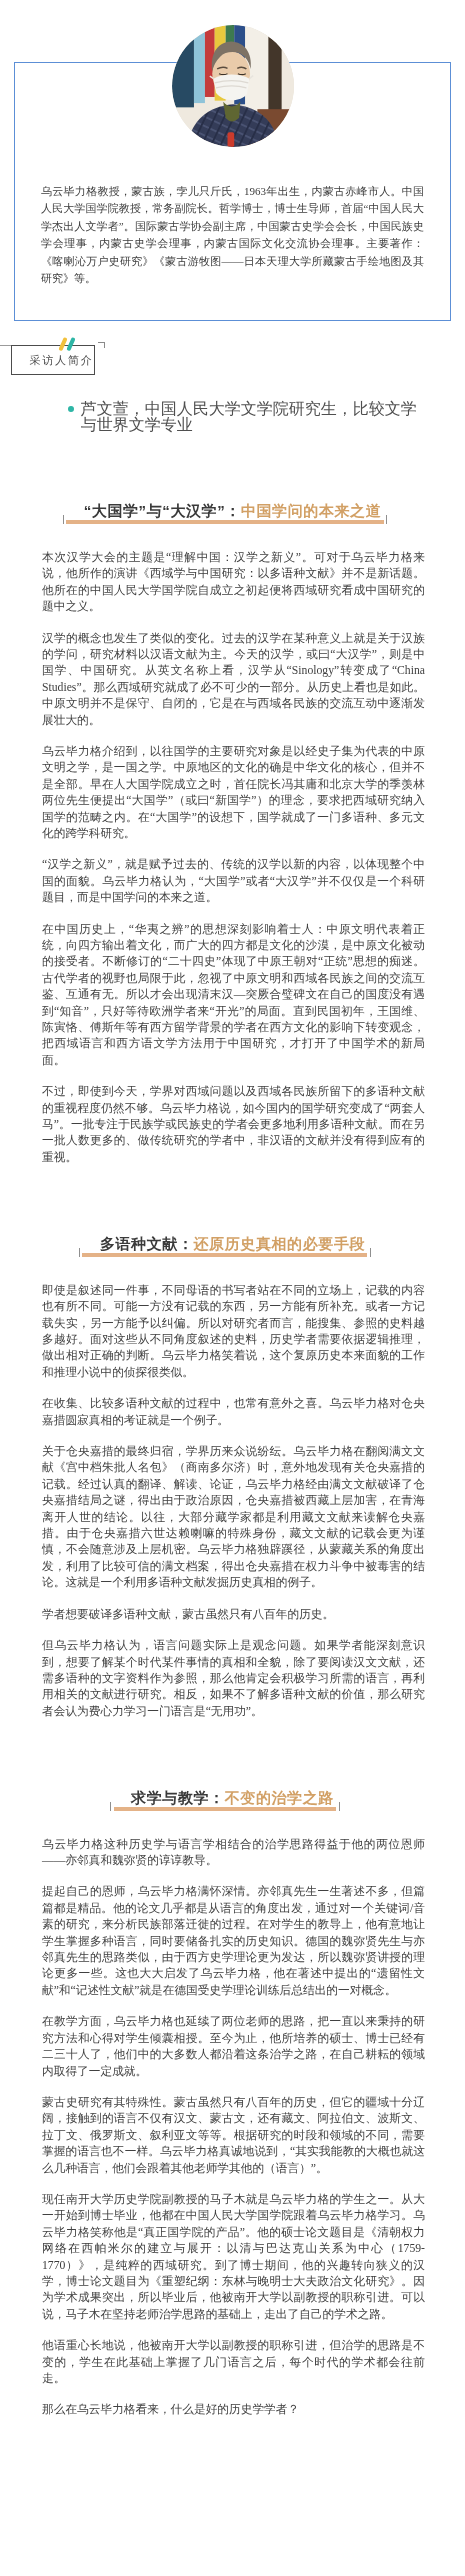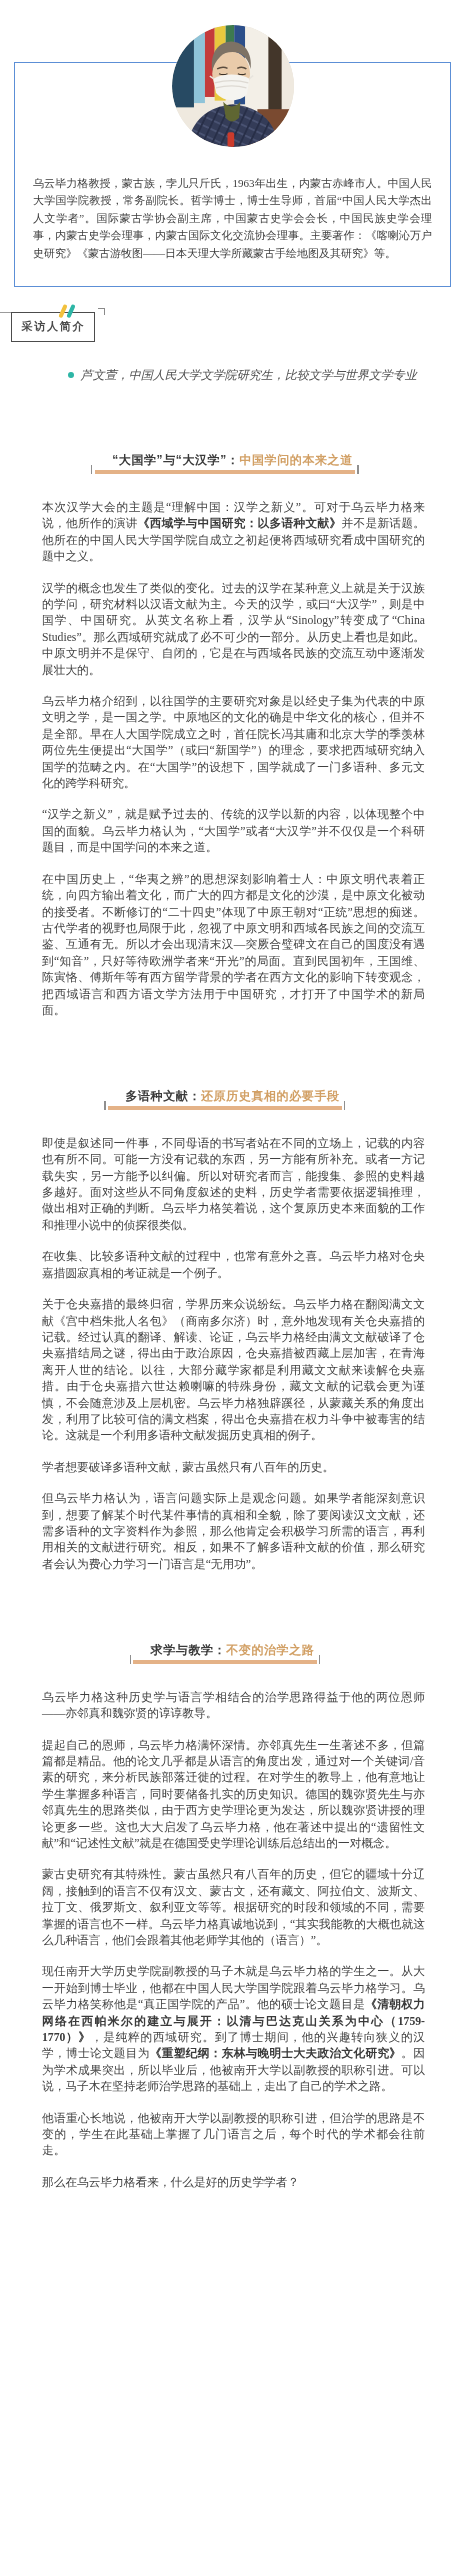--- a/index.html
+++ b/index.html
@@ -26,70 +26,69 @@
     background:#e9e5dc;
   }
   .bio-box{
     position:relative;z-index:1;
     margin:-85px 14px 0 14px;
     border:1.2px solid var(--c-blue);
     padding:108px 14px 20px 14px;
   }
   .bio-text{
     font-size:11px;line-height:17.5px;text-align:justify;text-justify:inter-ideograph;
-    color:#3d3d3d;margin:4px;
+    color:#3d3d3d;margin:12px;
   }
   
   .intro-wrap{position:relative;margin-top:24.6px;height:32px;}
   .intro-line{position:absolute;left:0;top:0;width:76px;height:1.2px;background:#9b9b9b;}
   .intro-box{
     position:absolute;left:10.5px;top:0;width:82px;height:28px;
     border:1.2px solid var(--c-boxborder);
-    display:flex;align-items:center;justify-content:center;
+    display:flex;align-items:center;justify-content:flex-end;
     background:#fff;
-    font-weight:bold;
   }
   .intro-title{
     font-family:"Liberation Sans","DejaVu Sans",sans-serif;
     font-size:11px;color:#4a4a4a;letter-spacing:1.8px;padding-left:1.8px;
   }
   .intro-corner{position:absolute;left:98px;top:-3.5px;width:5.8px;height:5.8px;
     border-top:1.2px solid #8a8a8a;border-right:1.2px solid #8a8a8a;}
   .slashes{position:absolute;left:56px;top:-8.2px;width:23.4px;height:16.4px;}
   .slash{position:absolute;width:3.5px;height:14px;border-radius:1.8px;transform:rotate(24deg);}
   .slash.y{left:4.7px;top:0;background:var(--c-yellow);}
   .slash.t{left:13px;top:0;background:var(--c-teal);}
   
   .bullet-row{display:flex;margin:23.4px 41px 0 68px;}
   .bullet-dot{flex:0 0 auto;width:5.8px;height:5.8px;border-radius:50%;background:var(--c-teal);margin:5.3px 7px 0 0;}
   .bullet-text{
     font-family:"Liberation Sans","DejaVu Sans",sans-serif;
-    font-size:12px;line-height:16.4px;color:#4f4f4f;font-style:italic;
+    font-size:16px;line-height:16.4px;color:#4f4f4f;
   }
   
   .sec-head{text-align:center;margin:69px 0 30px 0;}
   .sec-in{
     position:relative;display:inline-block;
     font-family:"Liberation Sans","DejaVu Sans",sans-serif;
-    font-weight:bold;font-size:12px;line-height:17.5px;letter-spacing:0.6px;
+    font-weight:bold;font-size:15px;line-height:17.5px;letter-spacing:0.6px;
   }
   .sec-bar{position:absolute;left:-17.5px;right:-2.3px;bottom:-4.1px;height:4.1px;background:var(--c-bar);z-index:0;}
   .sec-tick{position:absolute;width:1.2px;height:8.8px;background:var(--c-gray);bottom:-4.1px;z-index:0;}
   .sec-tl{left:-21px;}
   .sec-tr{right:-5.8px;}
   .sec-main{position:relative;z-index:1;color:#3a3a3a;}
   .sec-accent{position:relative;z-index:1;color:var(--c-accent);}
   
   .para{
     margin:15px 40px 0 42px;
     font-size:11.7px;line-height:16.4px;
     text-align:justify;text-justify:inter-ideograph;
     color:var(--c-text);
   }
-  .para strong{font-weight:bold;color:#3b3b3b;}
+  .para strong{font-weight:normal;color:#3b3b3b;}
 </style>
 </head>
 <body>
 
 <div class="page">
 
   <div class="avatar-wrap">
     <span class="avatar">
       <svg width="122" height="122" viewBox="0 0 200 200">
         <defs>
@@ -162,33 +161,35 @@
   </div>
 
   <div>
       <section>
         <div class="sec-head"><span class="sec-in"><span class="sec-bar"></span><span class="sec-tick sec-tl"></span><span class="sec-tick sec-tr"></span><span class="sec-main">“大国学”与“大汉学”：</span><span class="sec-accent">中国学问的本来之道</span></span></div>
         <p class="para"><span>本次汉学大会的主题是“理解中国：汉学之新义”。可对于乌云毕力格来说，他所作的演讲</span><strong>《西域学与中国研究：以多语种文献》</strong><span>并不是新话题。他所在的中国人民大学国学院自成立之初起便将西域研究看成中国研究的题中之义。</span></p>
         <p class="para"><span>汉学的概念也发生了类似的变化。过去的汉学在某种意义上就是关于汉族的学问，研究材料以汉语文献为主。今天的汉学，或曰“大汉学”，则是中国学、中国研究。从英文名称上看，汉学从“Sinology”转变成了“China Studies”。那么西域研究就成了必不可少的一部分。从历史上看也是如此。中原文明并不是保守、自闭的，它是在与西域各民族的交流互动中逐渐发展壮大的。</span></p>
         <p class="para"><span>乌云毕力格介绍到，以往国学的主要研究对象是以经史子集为代表的中原文明之学，是一国之学。中原地区的文化的确是中华文化的核心，但并不是全部。早在人大国学院成立之时，首任院长冯其庸和北京大学的季羡林两位先生便提出“大国学”（或曰“新国学”）的理念，要求把西域研究纳入国学的范畴之内。在“大国学”的设想下，国学就成了一门多语种、多元文化的跨学科研究。</span></p>
         <p class="para"><span>“汉学之新义”，就是赋予过去的、传统的汉学以新的内容，以体现整个中国的面貌。乌云毕力格认为，“大国学”或者“大汉学”并不仅仅是一个科研题目，而是中国学问的本来之道。</span></p>
         <p class="para"><span>在中国历史上，“华夷之辨”的思想深刻影响着士人：中原文明代表着正统，向四方输出着文化，而广大的四方都是文化的沙漠，是中原文化被动的接受者。不断修订的“二十四史”体现了中原王朝对“正统”思想的痴迷。古代学者的视野也局限于此，忽视了中原文明和西域各民族之间的交流互鉴、互通有无。所以才会出现清末汉—突厥合璧碑文在自己的国度没有遇到“知音”，只好等待欧洲学者来“开光”的局面。直到民国初年，王国维、陈寅恪、傅斯年等有西方留学背景的学者在西方文化的影响下转变观念，把西域语言和西方语文学方法用于中国研究，才打开了中国学术的新局面。</span></p>
+        <p class="para"><span>不过，即使到今天，学界对西域问题以及西域各民族所留下的多语种文献的重视程度仍然不够。乌云毕力格说，如今国内的国学研究变成了“两套人马”。一批专注于民族学或民族史的学者会更多地利用多语种文献。而在另一批人数更多的、做传统研究的学者中，非汉语的文献并没有得到应有的重视。</span></p>
       </section>
       <section>
         <div class="sec-head"><span class="sec-in"><span class="sec-bar"></span><span class="sec-tick sec-tl"></span><span class="sec-tick sec-tr"></span><span class="sec-main">多语种文献：</span><span class="sec-accent">还原历史真相的必要手段</span></span></div>
         <p class="para"><span>即使是叙述同一件事，不同母语的书写者站在不同的立场上，记载的内容也有所不同。可能一方没有记载的东西，另一方能有所补充。或者一方记载失实，另一方能予以纠偏。所以对研究者而言，能搜集、参照的史料越多越好。面对这些从不同角度叙述的史料，历史学者需要依据逻辑推理，做出相对正确的判断。乌云毕力格笑着说，这个复原历史本来面貌的工作和推理小说中的侦探很类似。</span></p>
         <p class="para"><span>在收集、比较多语种文献的过程中，也常有意外之喜。乌云毕力格对仓央嘉措圆寂真相的考证就是一个例子。</span></p>
         <p class="para"><span>关于仓央嘉措的最终归宿，学界历来众说纷纭。乌云毕力格在翻阅满文文献《宫中档朱批人名包》（商南多尔济）时，意外地发现有关仓央嘉措的记载。经过认真的翻译、解读、论证，乌云毕力格经由满文文献破译了仓央嘉措结局之谜，得出由于政治原因，仓央嘉措被西藏上层加害，在青海离开人世的结论。以往，大部分藏学家都是利用藏文文献来读解仓央嘉措。由于仓央嘉措六世达赖喇嘛的特殊身份，藏文文献的记载会更为谨慎，不会随意涉及上层机密。乌云毕力格独辟蹊径，从蒙藏关系的角度出发，利用了比较可信的满文档案，得出仓央嘉措在权力斗争中被毒害的结论。这就是一个利用多语种文献发掘历史真相的例子。</span></p>
         <p class="para"><span>学者想要破译多语种文献，蒙古虽然只有八百年的历史。</span></p>
         <p class="para"><span>但乌云毕力格认为，语言问题实际上是观念问题。如果学者能深刻意识到，想要了解某个时代某件事情的真相和全貌，除了要阅读汉文文献，还需多语种的文字资料作为参照，那么他肯定会积极学习所需的语言，再利用相关的文献进行研究。相反，如果不了解多语种文献的价值，那么研究者会认为费心力学习一门语言是“无用功”。</span></p>
       </section>
       <section>
         <div class="sec-head"><span class="sec-in"><span class="sec-bar"></span><span class="sec-tick sec-tl"></span><span class="sec-tick sec-tr"></span><span class="sec-main">求学与教学：</span><span class="sec-accent">不变的治学之路</span></span></div>
         <p class="para"><span>乌云毕力格这种历史学与语言学相结合的治学思路得益于他的两位恩师——亦邻真和魏弥贤的谆谆教导。</span></p>
         <p class="para"><span>提起自己的恩师，乌云毕力格满怀深情。亦邻真先生一生著述不多，但篇篇都是精品。他的论文几乎都是从语言的角度出发，通过对一个关键词/音素的研究，来分析民族部落迁徙的过程。在对学生的教导上，他有意地让学生掌握多种语言，同时要储备扎实的历史知识。德国的魏弥贤先生与亦邻真先生的思路类似，由于西方史学理论更为发达，所以魏弥贤讲授的理论更多一些。这也大大启发了乌云毕力格，他在著述中提出的“遗留性文献”和“记述性文献”就是在德国受史学理论训练后总结出的一对概念。</span></p>
+        <p class="para"><span>在教学方面，乌云毕力格也延续了两位老师的思路，把一直以来秉持的研究方法和心得对学生倾囊相授。至今为止，他所培养的硕士、博士已经有二三十人了，他们中的大多数人都沿着这条治学之路，在自己耕耘的领域内取得了一定成就。</span></p>
         <p class="para"><span>蒙古史研究有其特殊性。蒙古虽然只有八百年的历史，但它的疆域十分辽阔，接触到的语言不仅有汉文、蒙古文，还有藏文、阿拉伯文、波斯文、拉丁文、俄罗斯文、叙利亚文等等。根据研究的时段和领域的不同，需要掌握的语言也不一样。乌云毕力格真诚地说到，“其实我能教的大概也就这么几种语言，他们会跟着其他老师学其他的（语言）”。</span></p>
         <p class="para"><span>现任南开大学历史学院副教授的马子木就是乌云毕力格的学生之一。从大一开始到博士毕业，他都在中国人民大学国学院跟着乌云毕力格学习。乌云毕力格笑称他是“真正国学院的产品”。他的硕士论文题目是</span><strong>《清朝权力网络在西帕米尔的建立与展开：以清与巴达克山关系为中心（1759-1770）》</strong><span>，是纯粹的西域研究。到了博士期间，他的兴趣转向狭义的汉学，博士论文题目为</span><strong>《重塑纪纲：东林与晚明士大夫政治文化研究》</strong><span>。因为学术成果突出，所以毕业后，他被南开大学以副教授的职称引进。可以说，马子木在坚持老师治学思路的基础上，走出了自己的学术之路。</span></p>
         <p class="para"><span>他语重心长地说，他被南开大学以副教授的职称引进，但治学的思路是不变的，学生在此基础上掌握了几门语言之后，每个时代的学术都会往前走。</span></p>
         <p class="para"><span>那么在乌云毕力格看来，什么是好的历史学学者？</span></p>
       </section>
     </div>
 
 </div>
 
 

